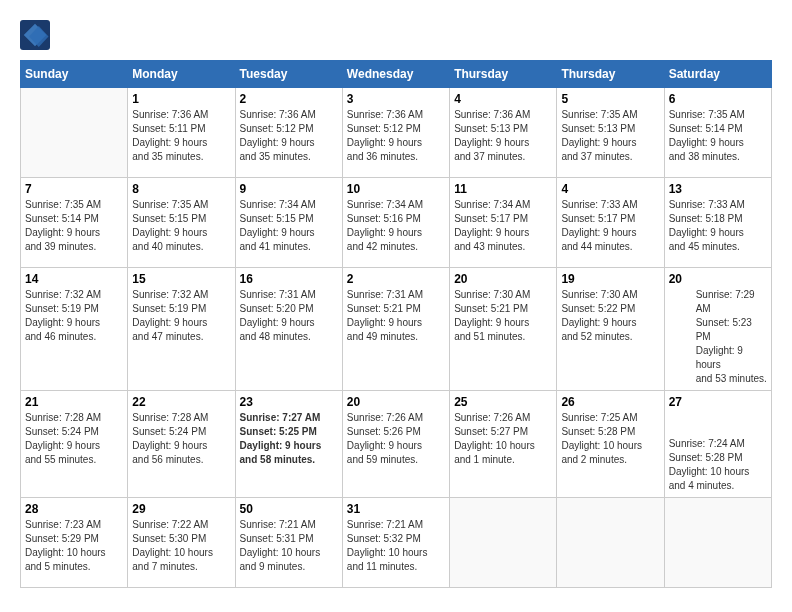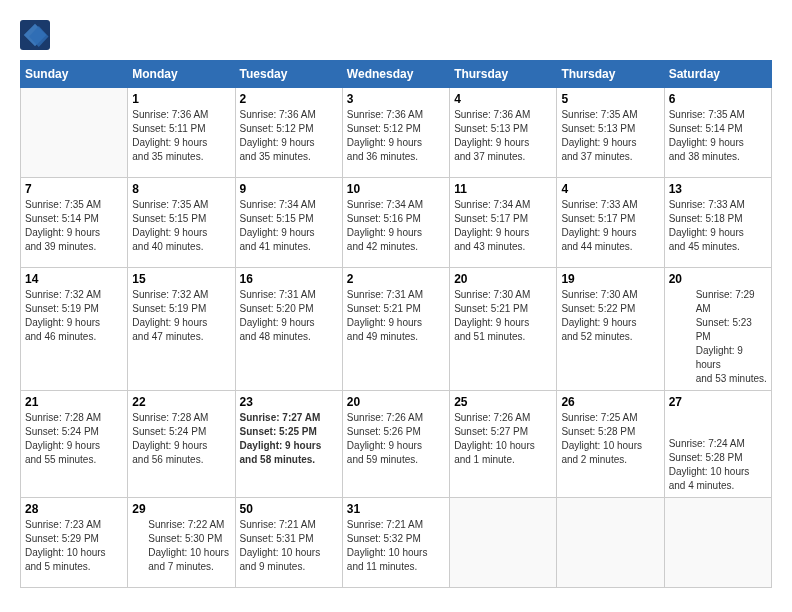--- a/index.html
+++ b/index.html
@@ -322,21 +322,21 @@
       <tr>
         <td>
           <div class="day-number">28</div>
           <div class="day-detail" style="white-space: pre-line;">Sunrise: 7:23 AM
 Sunset: 5:29 PM
 Daylight: 10 hours
 and 5 minutes.</div>
         </td>
         <td>
           <div class="day-number">29</div>
-          <div class="day-detail" style="white-space: pre-line; margin-left: 16px;">Sunrise: 7:22 AM
+          <div class="day-detail" style="white-space: pre-line;">Sunrise: 7:22 AM
 Sunset: 5:30 PM
 Daylight: 10 hours
 and 7 minutes.</div>
         </td>
         <td>
           <div class="day-number">50</div>
           <div class="day-detail" style="white-space: pre-line;">Sunrise: 7:21 AM
 Sunset: 5:31 PM
 Daylight: 10 hours
 and 9 minutes.</div>

